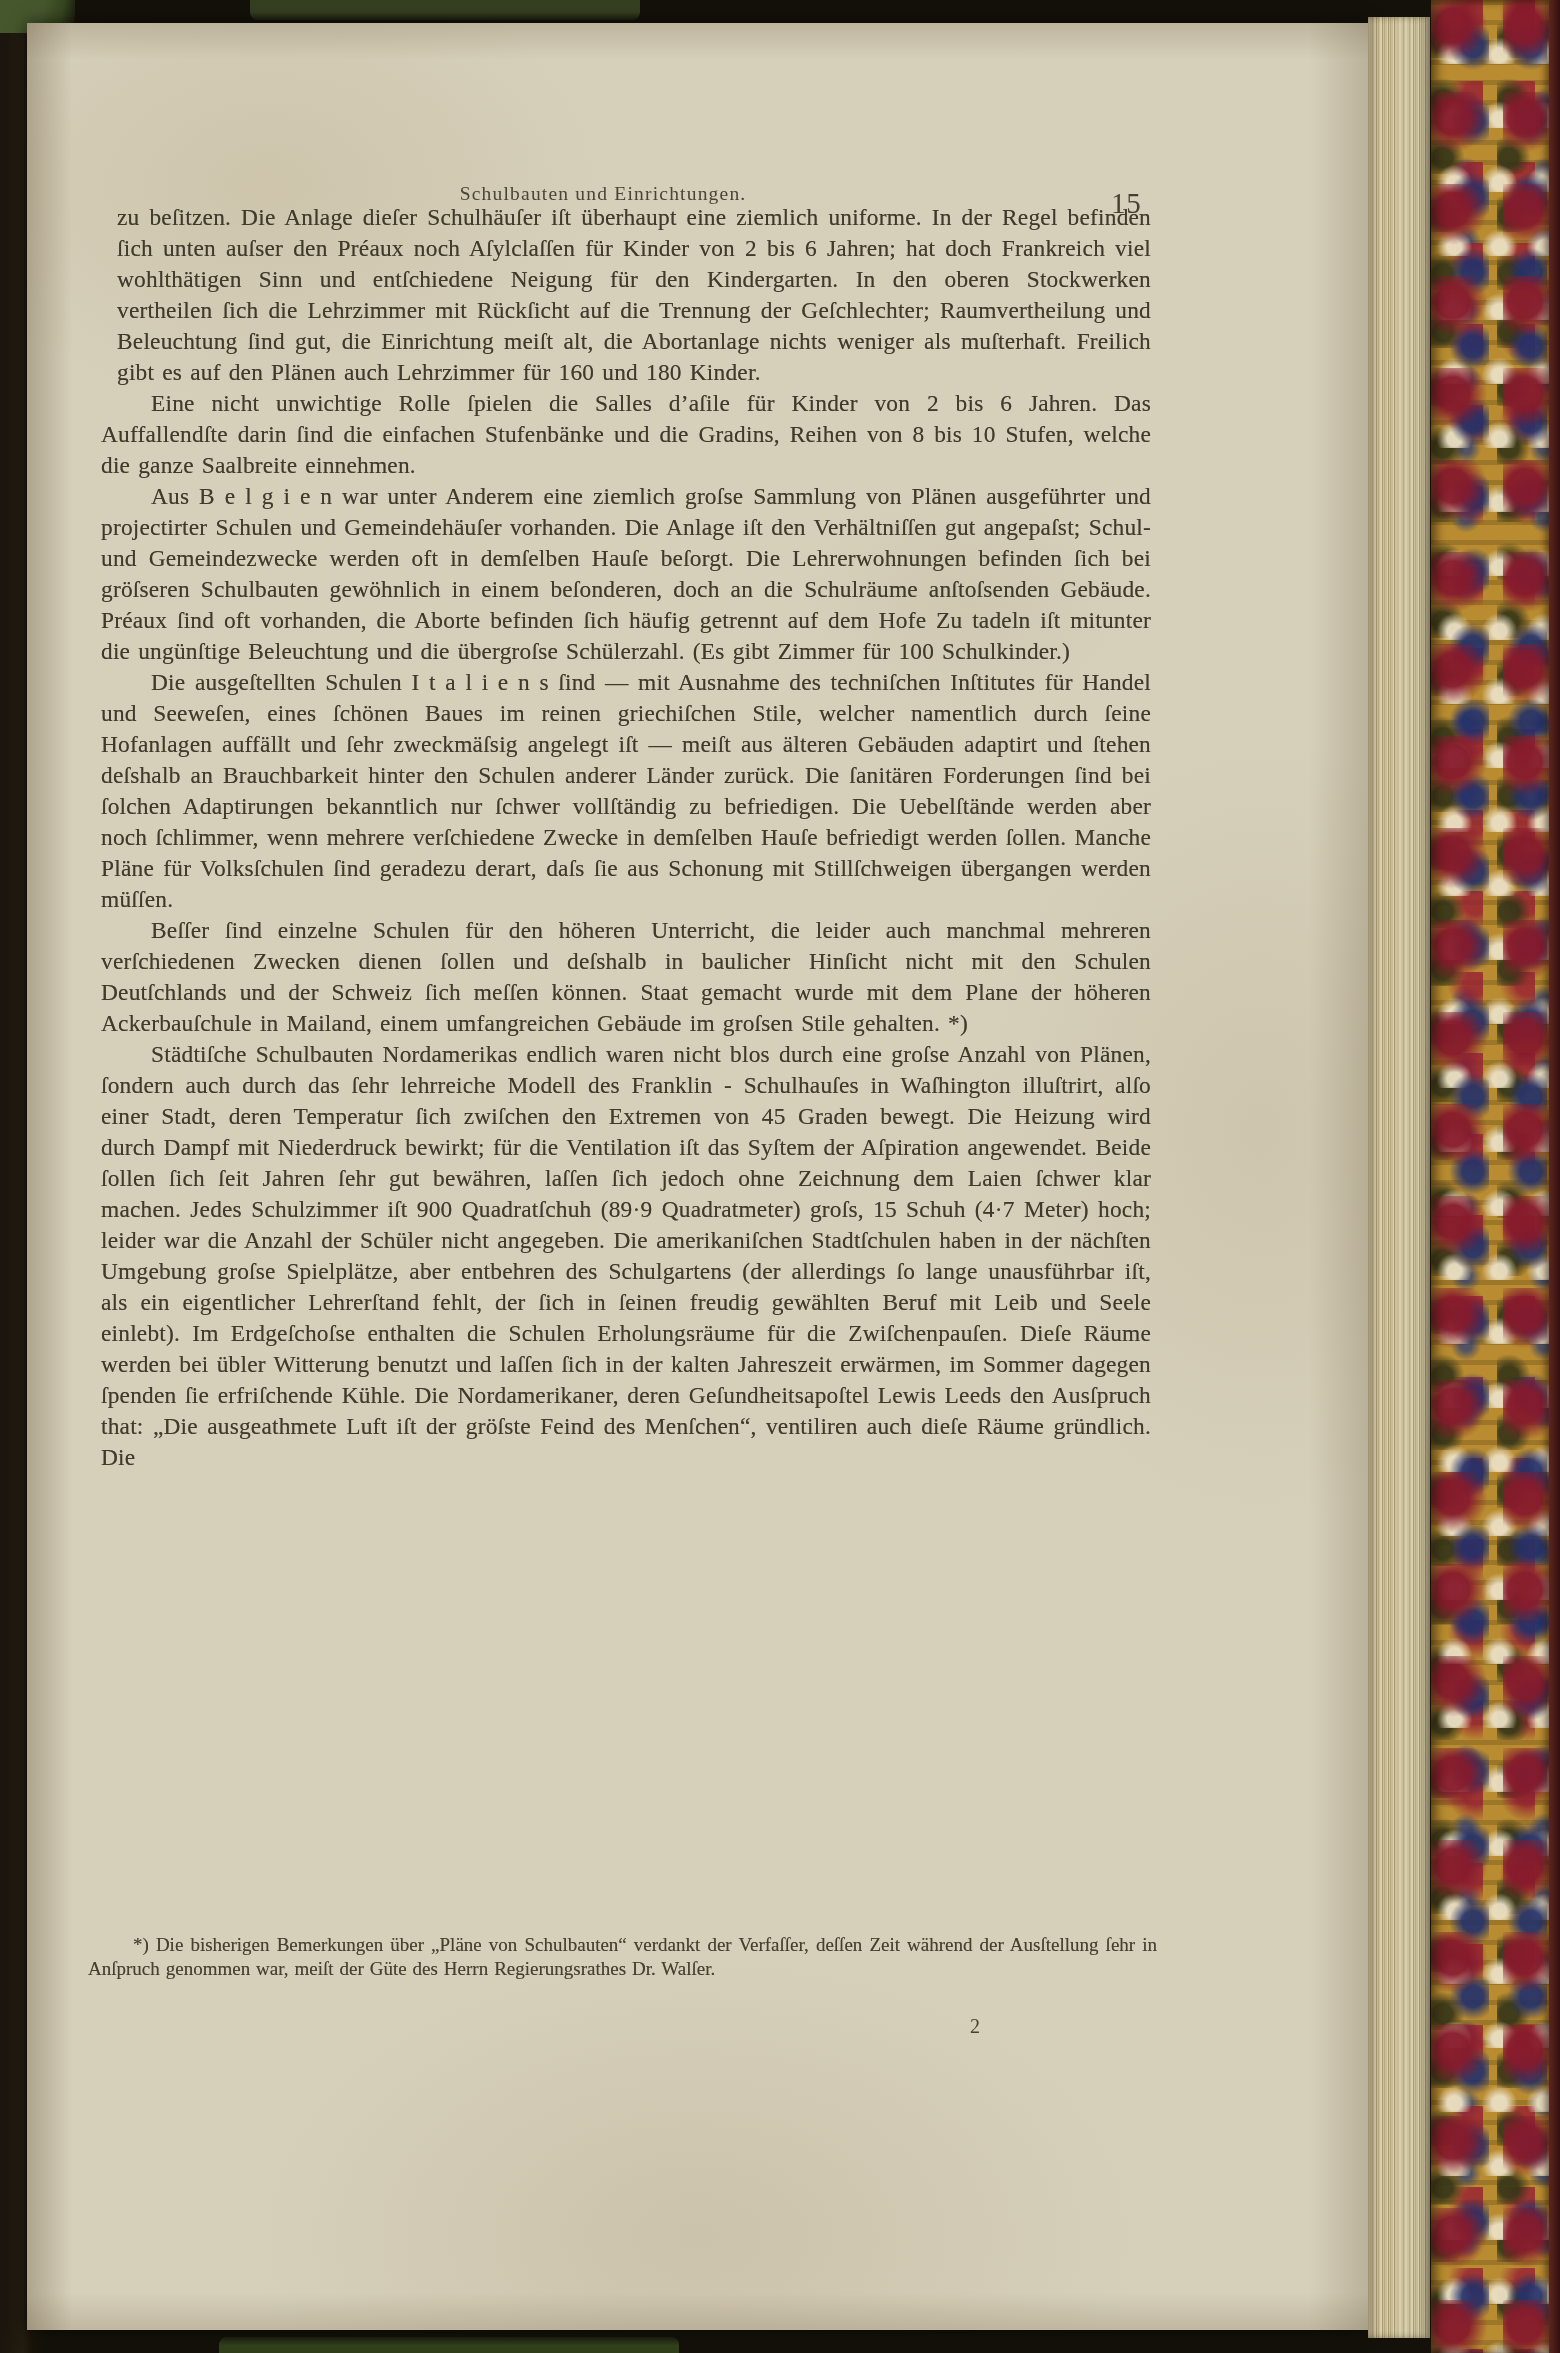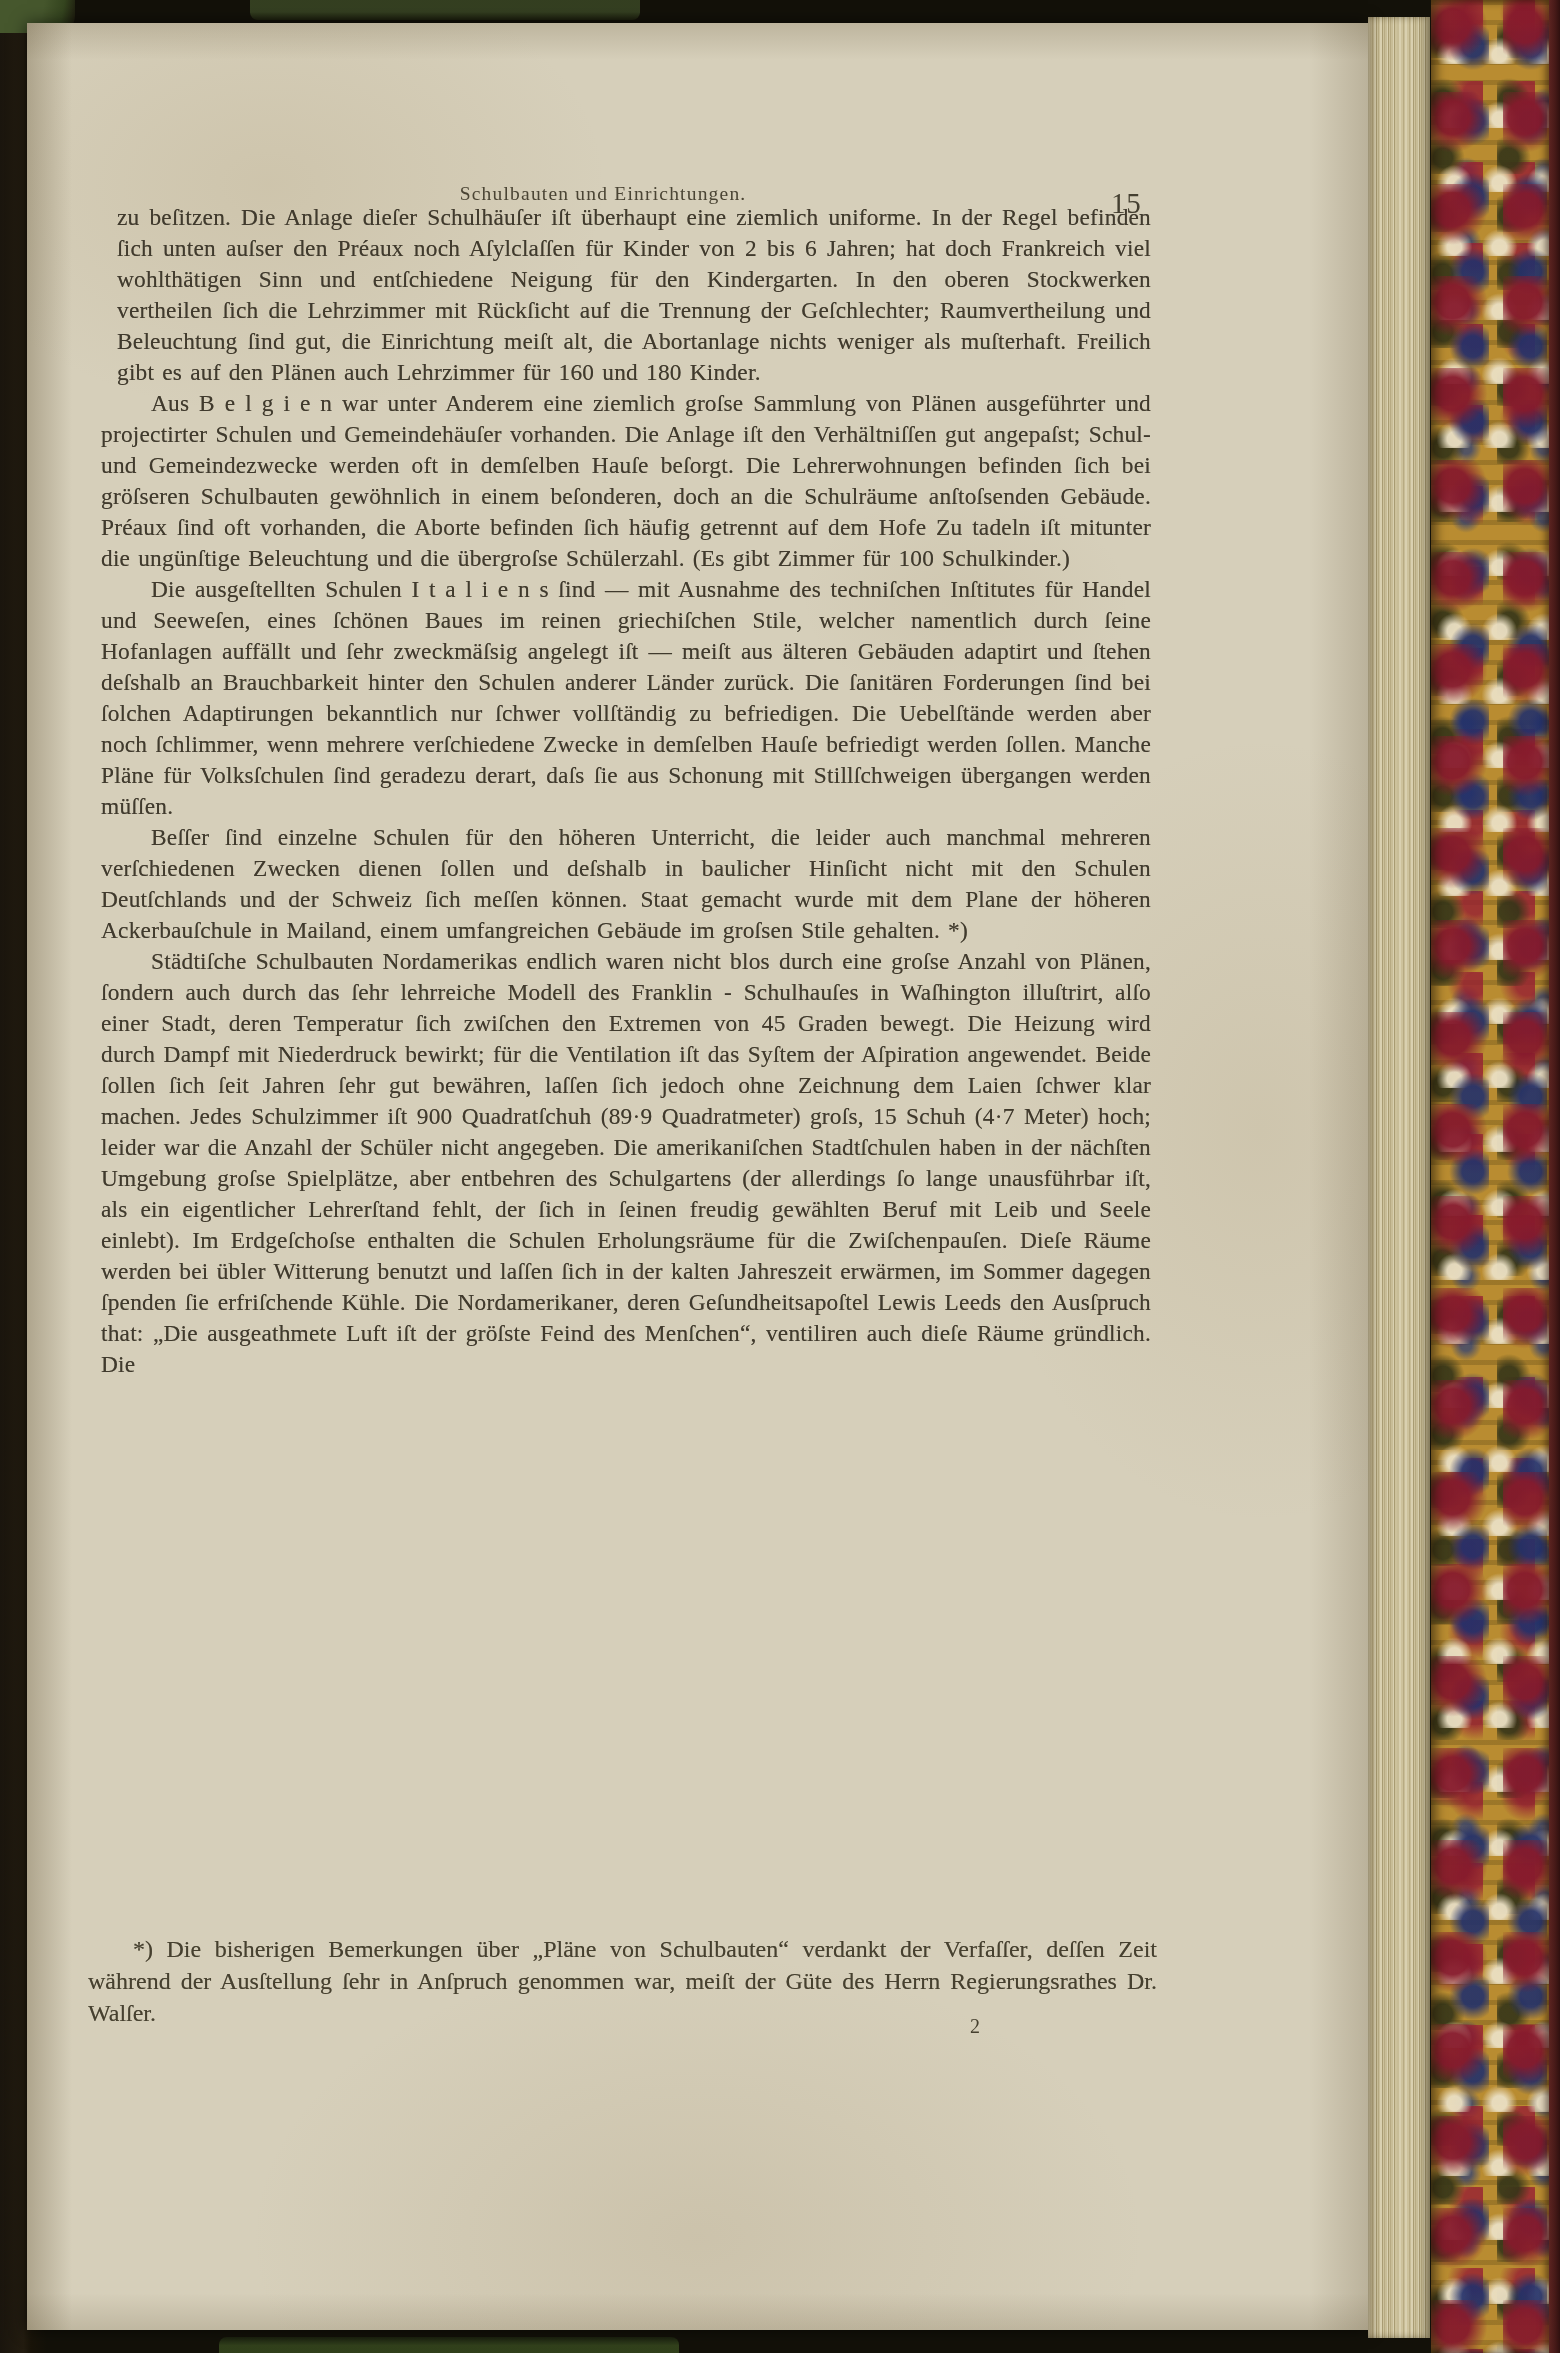--- a/index.html
+++ b/index.html
@@ -92,21 +92,21 @@
     position: absolute; left: 74px; top: 179px; width: 1050px;
     font-size: 23.4px; line-height: 31px; text-align: justify;
     color: #403a2d; word-spacing: 2px; letter-spacing: 0.2px;
     text-shadow: 0 0 0.4px rgba(64,58,45,.55);
   }
   .body-text p { margin: 0; text-indent: 50px; }
   .body-text p.no-indent { text-indent: 0; margin-left: 16px; }
 
   .footnote {
     position: absolute; left: 61px; top: 1910px; width: 1069px;
-    font-size: 24px; line-height: 32px; text-align: justify; text-indent: 45px;
+    font-size: 19px; line-height: 24px; text-align: justify; text-indent: 45px;
     color: #46402f; word-spacing: 1.2px;
     text-shadow: 0 0 0.4px rgba(70,64,47,.5);
   }
   .signature-mark {
     position: absolute; left: 943px; top: 1992px;
     font-size: 20px; color: #46402f;
   }
 </style>
 </head>
 <body>
@@ -119,20 +119,21 @@
 
   <div class="paper">
 
     <div class="header">
       <span class="running-title">Schulbauten und Einrichtungen.</span>
       <span class="page-number">15</span>
     </div>
 
     <div class="body-text">
       <p class="no-indent">zu beſitzen.  Die Anlage dieſer Schulhäuſer iſt überhaupt eine ziemlich uniforme. In der Regel befinden ſich unten auſser den Préaux noch Aſylclaſſen für Kinder von 2 bis 6 Jahren; hat doch Frankreich viel wohlthätigen Sinn und entſchiedene Neigung für den Kindergarten. In den oberen Stockwerken vertheilen ſich die Lehrzimmer mit Rückſicht auf die Trennung der Geſchlechter;  Raumvertheilung und Beleuchtung ſind gut, die Einrichtung meiſt alt, die Abortanlage nichts weniger als muſterhaft.  Freilich gibt es auf den Plänen auch Lehrzimmer für 160 und 180 Kinder.</p>
+      <p>Eine nicht unwichtige Rolle ſpielen die Salles d’aſile für Kinder von 2 bis 6 Jahren.  Das Auffallendſte darin ſind die einfachen Stufenbänke und die Gradins, Reihen von 8 bis 10 Stufen, welche die ganze Saalbreite einnehmen.</p>
       <p>Aus B e l g i e n war unter Anderem eine ziemlich groſse Sammlung von Plänen ausgeführter und projectirter Schulen und Gemeindehäuſer vorhanden. Die Anlage iſt den Verhältniſſen gut angepaſst; Schul- und Gemeindezwecke werden oft in demſelben Hauſe beſorgt.  Die Lehrerwohnungen befinden ſich bei gröſseren Schulbauten gewöhnlich in einem beſonderen, doch an die Schulräume anſtoſsenden Gebäude. Préaux ſind oft vorhanden, die Aborte befinden ſich häufig getrennt auf dem Hofe  Zu tadeln iſt mitunter die ungünſtige Beleuchtung und die übergroſse Schülerzahl. (Es gibt Zimmer für 100 Schulkinder.)</p>
       <p>Die ausgeſtellten Schulen I t a l i e n s ſind — mit Ausnahme des techniſchen Inſtitutes für Handel und Seeweſen, eines ſchönen Baues im reinen griechiſchen Stile, welcher namentlich durch ſeine Hofanlagen auffällt und ſehr zweckmäſsig angelegt iſt — meiſt aus älteren Gebäuden adaptirt und ſtehen deſshalb an Brauchbarkeit hinter den Schulen anderer Länder zurück.  Die ſanitären Forderungen ſind bei ſolchen Adaptirungen bekanntlich nur ſchwer vollſtändig zu befriedigen. Die Uebelſtände werden aber noch ſchlimmer, wenn mehrere verſchiedene Zwecke in demſelben Hauſe befriedigt werden ſollen.  Manche Pläne für Volksſchulen ſind geradezu derart, daſs ſie aus Schonung mit Stillſchweigen übergangen werden müſſen.</p>
       <p>Beſſer ſind einzelne Schulen für den höheren Unterricht, die leider auch manchmal mehreren verſchiedenen Zwecken dienen ſollen und deſshalb in baulicher Hinſicht nicht mit den Schulen Deutſchlands und der Schweiz ſich meſſen können. Staat gemacht wurde mit dem Plane der höheren Ackerbauſchule in Mailand, einem umfangreichen Gebäude im groſsen Stile gehalten. *)</p>
       <p>Städtiſche Schulbauten Nordamerikas endlich waren nicht blos durch eine groſse Anzahl von Plänen, ſondern auch durch das ſehr lehrreiche Modell des Franklin - Schulhauſes in Waſhington illuſtrirt, alſo einer Stadt, deren Temperatur ſich zwiſchen den Extremen von 45 Graden bewegt.  Die Heizung wird durch Dampf mit Niederdruck bewirkt; für die Ventilation iſt das Syſtem der Aſpiration angewendet.  Beide ſollen ſich ſeit Jahren ſehr gut bewähren, laſſen ſich jedoch ohne Zeichnung dem Laien ſchwer klar machen. Jedes Schulzimmer iſt 900 Quadratſchuh (89·9 Quadratmeter) groſs, 15 Schuh (4·7 Meter) hoch; leider war die Anzahl der Schüler nicht angegeben.  Die amerikaniſchen Stadtſchulen haben in der nächſten Umgebung groſse Spielplätze, aber entbehren des Schulgartens (der allerdings ſo lange unausführbar iſt, als ein eigentlicher Lehrerſtand fehlt, der ſich in ſeinen freudig gewählten Beruf mit Leib und Seele einlebt).  Im Erdgeſchoſse enthalten die Schulen Erholungsräume für die Zwiſchenpauſen. Dieſe Räume werden bei übler Witterung benutzt und laſſen ſich in der kalten Jahreszeit erwärmen, im Sommer dagegen ſpenden ſie erfriſchende Kühle.  Die Nordamerikaner, deren Geſundheitsapoſtel Lewis Leeds den Ausſpruch that: „Die ausgeathmete Luft iſt der gröſste Feind des Menſchen“, ventiliren auch dieſe Räume gründlich.  Die</p>
     </div>
 
     <div class="footnote">*) Die bisherigen Bemerkungen über „Pläne von Schulbauten“ verdankt der Verfaſſer, deſſen Zeit während der Ausſtellung ſehr in Anſpruch genommen war, meiſt der Güte des Herrn Regierungsrathes Dr. Walſer.</div>
     <div class="signature-mark">2</div>
 
   </div>

